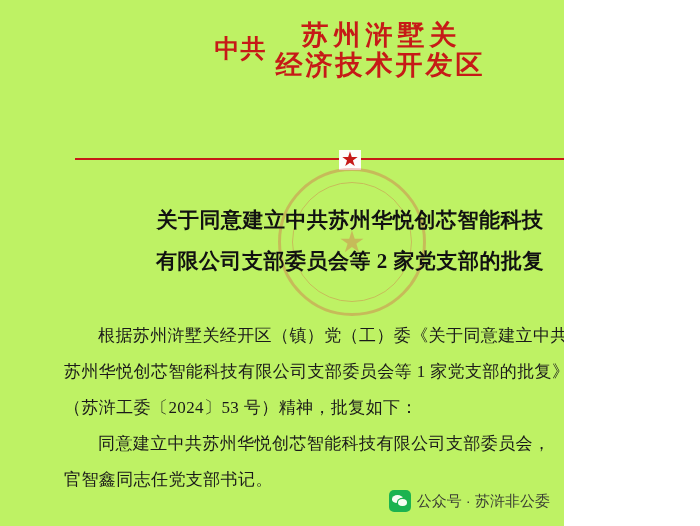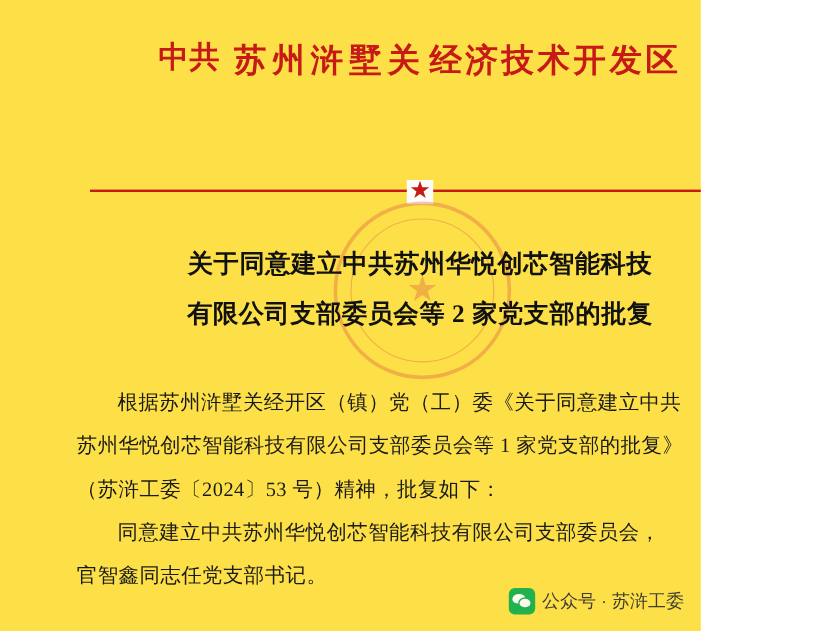--- a/index.html
+++ b/index.html
@@ -10,23 +10,22 @@
     width: 700px;
     height: 526px;
     background: #ffffff;
     font-family: "Liberation Serif", serif;
     overflow: hidden;
   }
   .page {
     position: relative;
     width: 564px;
     height: 526px;
-    background: #fde047;
+    background: #bef264;
     overflow: hidden;
-    padding-left: 20px;
   }
 
   
   .masthead {
     position: absolute;
     left: 0;
     top: 10px;
     width: 700px;
     height: 80px;
     display: flex;
@@ -43,21 +42,21 @@
   .mast-left {
     font-size: 25px;
     font-weight: bold;
     letter-spacing: 1px;
     font-family: "Liberation Serif", serif;
     line-height: 1.1;
     padding-bottom: 2px;
   }
   .mast-mid {
     display: flex;
-    flex-direction: row;
+    flex-direction: column;
     align-items: center;
     line-height: 1.12;
   }
   .mast-mid .l1 {
     font-size: 27px;
     font-weight: bold;
     letter-spacing: 5px;
     padding-left: 5px;
   }
   .mast-mid .l2 {
@@ -260,16 +259,16 @@
   <div class="body-text">
     <p class="indent2">根据苏州浒墅关经开区（镇）党（工）委《关于同意建立中共</p>
     <p>苏州华悦创芯智能科技有限公司支部委员会等 1 家党支部的批复》</p>
     <p>（苏浒工委〔2024〕53 号）精神，批复如下：</p>
     <p class="indent2">同意建立中共苏州华悦创芯智能科技有限公司支部委员会，</p>
     <p>官智鑫同志任党支部书记。</p>
   </div>
 
   <div class="wx-badge">
     <span class="wx-logo"></span>
-    <span class="wx-text">公众号 · 苏浒工委</span>
+    <span class="wx-text">公众号 · 苏浒非公委</span>
   </div>
 
 </div>
 
 </body></html>

